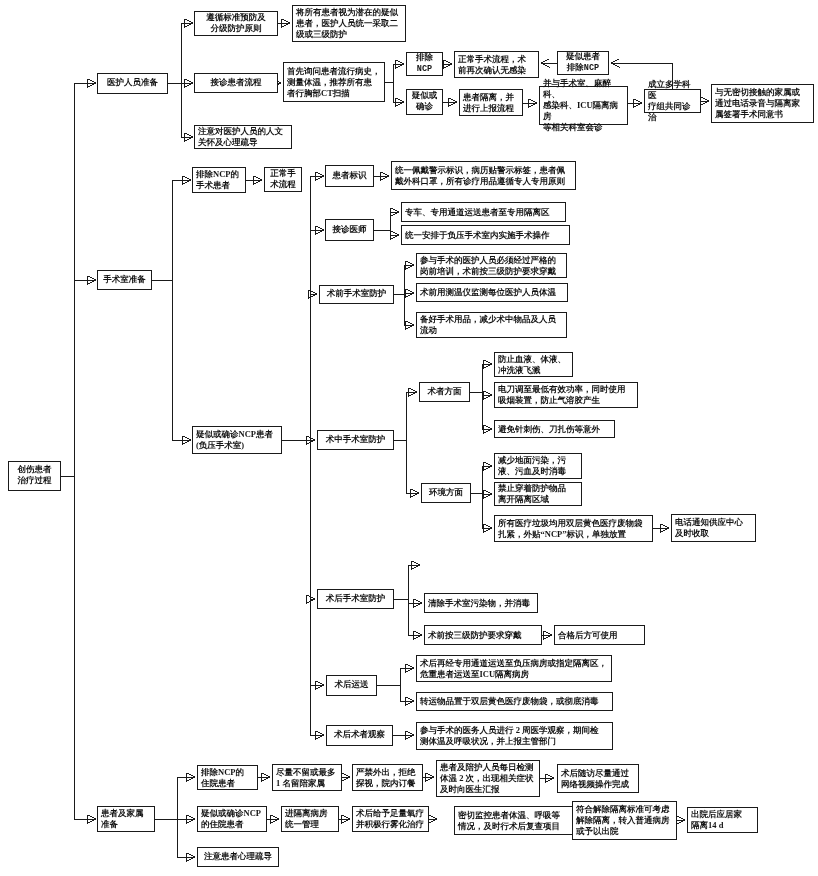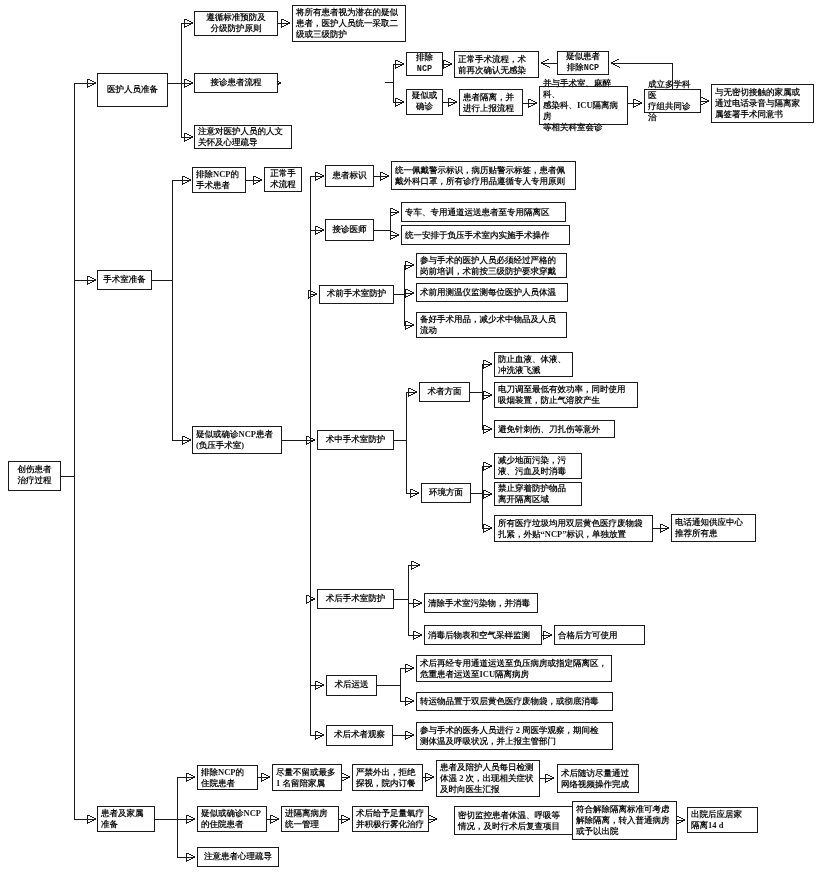--- a/index.html
+++ b/index.html
@@ -104,27 +104,30 @@
     <path d="M267 819 H279" marker-end="url(#arw)"></path>
     <path d="M339 819 H350" marker-end="url(#arw)"></path>
     <path d="M429 819 H437" marker-end="url(#arw)"></path>
     <path d="M558 820 H570" marker-end="url(#arw)"></path>
     <path d="M677 820 H685" marker-end="url(#arw)"></path>
   </svg>
 
   <div class="node c" style="left:8px;top:461px;width:53px;height:30px">创伤患者
 治疗过程</div>
 
-  <div class="node c" style="left:97px;top:73px;width:71px;height:34px">医护人员准备</div>
+  <div class="node c" style="left:97px;top:73px;width:71px;height:21px">医护人员准备</div>
   <div class="node c" style="left:194px;top:11px;width:84px;height:25px">遵循标准预防及
 分级防护原则</div>
   <div class="node" style="left:292px;top:5px;width:114px;height:37px">将所有患者视为潜在的疑似
 患者，医护人员统一采取二
 级或三级防护</div>
   <div class="node c" style="left:194px;top:73px;width:84px;height:20px">接诊患者流程</div>
+  <div class="node" style="left:283px;top:62px;width:102px;height:40px">首先询问患者流行病史，
+测量体温，推荐所有患
+者行胸部CT扫描</div>
   <div class="node c" style="left:406px;top:52px;width:37px;height:24px">排除
 NCP</div>
   <div class="node" style="left:454px;top:51px;width:85px;height:27px">正常手术流程，术
 前再次确认无感染</div>
   <div class="node c" style="left:557px;top:51px;width:52px;height:24px">疑似患者
 排除NCP</div>
   <div class="node c" style="left:406px;top:89px;width:37px;height:26px">疑似或
 确诊</div>
   <div class="node" style="left:459px;top:89px;width:64px;height:27px">患者隔离，并
 进行上报流程</div>
@@ -170,25 +173,25 @@
 吸烟装置，防止气溶胶产生</div>
   <div class="node" style="left:494px;top:420px;width:121px;height:18px">避免针刺伤、刀扎伤等意外</div>
   <div class="node c" style="left:421px;top:483px;width:50px;height:20px">环境方面</div>
   <div class="node" style="left:494px;top:453px;width:88px;height:26px">减少地面污染，污
 液、污血及时消毒</div>
   <div class="node" style="left:494px;top:482px;width:88px;height:24px">禁止穿着防护物品
 离开隔离区域</div>
   <div class="node" style="left:494px;top:515px;width:159px;height:27px">所有医疗垃圾均用双层黄色医疗废物袋
 扎紧，外贴“NCP”标识，单独放置</div>
   <div class="node" style="left:671px;top:514px;width:85px;height:28px">电话通知供应中心
-推荐所有患</div>
+及时收取</div>
 
   <div class="node c" style="left:317px;top:589px;width:77px;height:20px">术后手术室防护</div>
   <div class="node" style="left:424px;top:593px;width:114px;height:20px">清除手术室污染物，并消毒</div>
-  <div class="node" style="left:424px;top:625px;width:118px;height:20px">消毒后物表和空气采样监测</div>
+  <div class="node" style="left:424px;top:625px;width:118px;height:20px">术前按三级防护要求穿戴</div>
   <div class="node" style="left:554px;top:625px;width:91px;height:20px">合格后方可使用</div>
 
   <div class="node c" style="left:326px;top:675px;width:51px;height:21px">术后运送</div>
   <div class="node" style="left:416px;top:655px;width:196px;height:27px">术后再经专用通道运送至负压病房或指定隔离区，
 危重患者运送至ICU隔离病房</div>
   <div class="node" style="left:416px;top:692px;width:197px;height:19px">转运物品置于双层黄色医疗废物袋，或彻底消毒</div>
 
   <div class="node c" style="left:326px;top:725px;width:67px;height:21px">术后术者观察</div>
   <div class="node" style="left:416px;top:722px;width:197px;height:28px">参与手术的医务人员进行 2 周医学观察，期间检
 测体温及呼吸状况，并上报主管部门</div>

